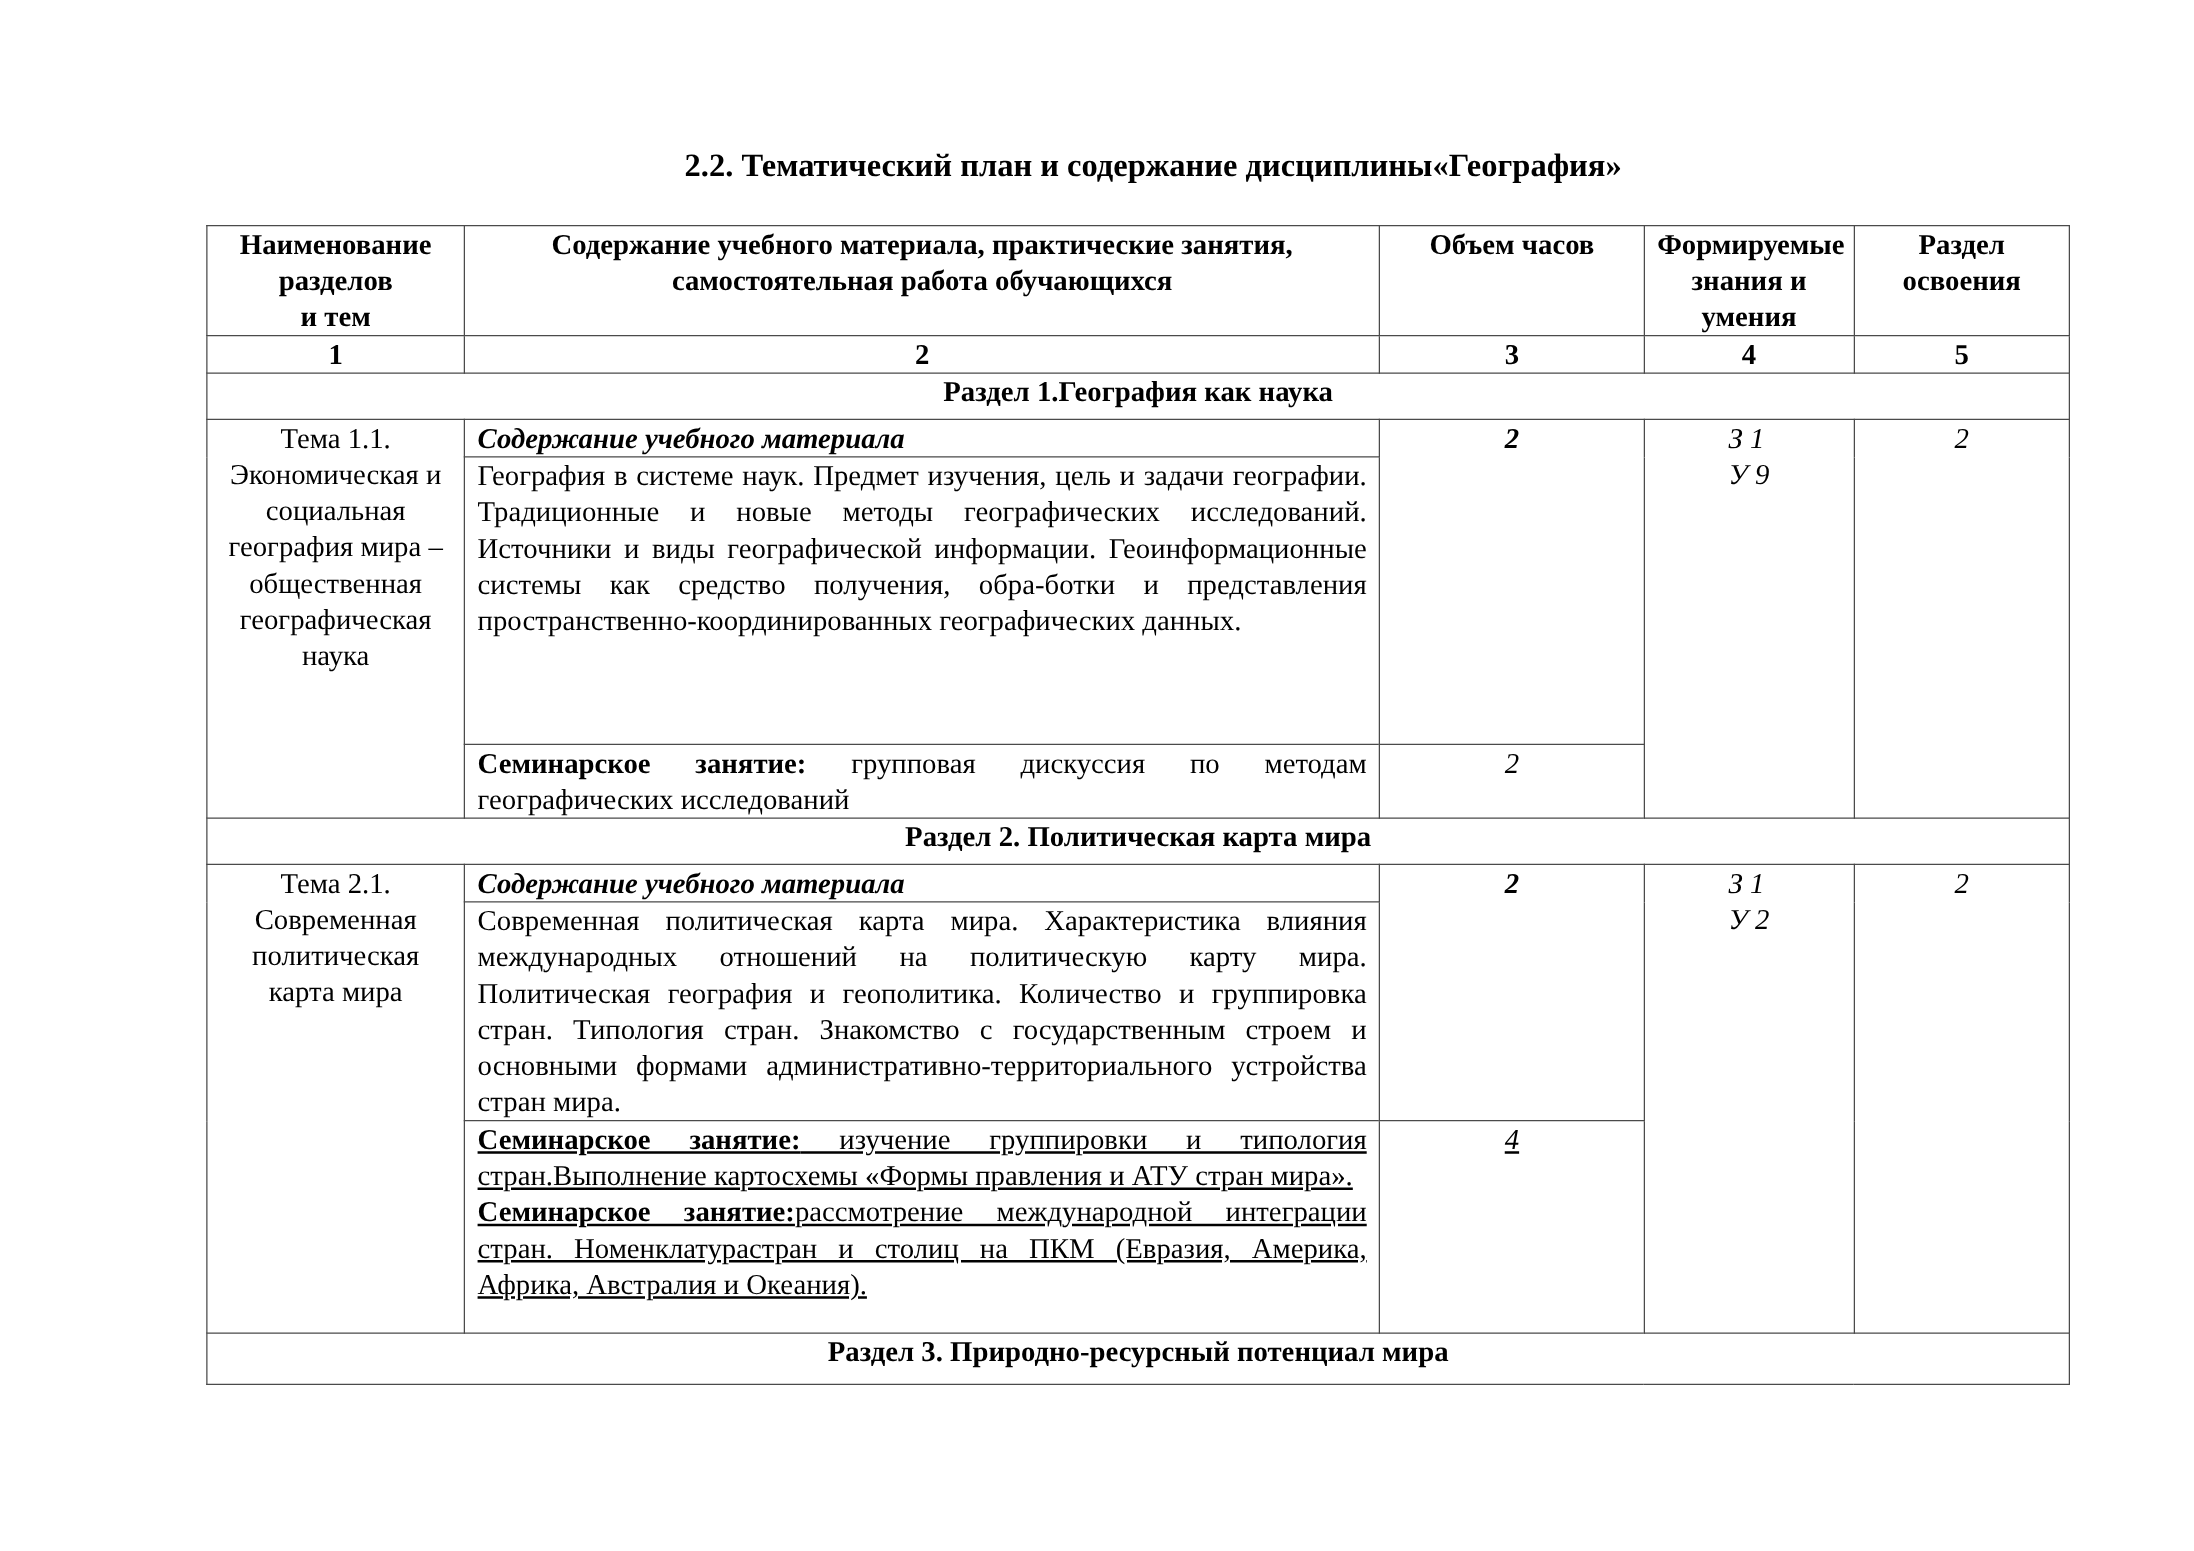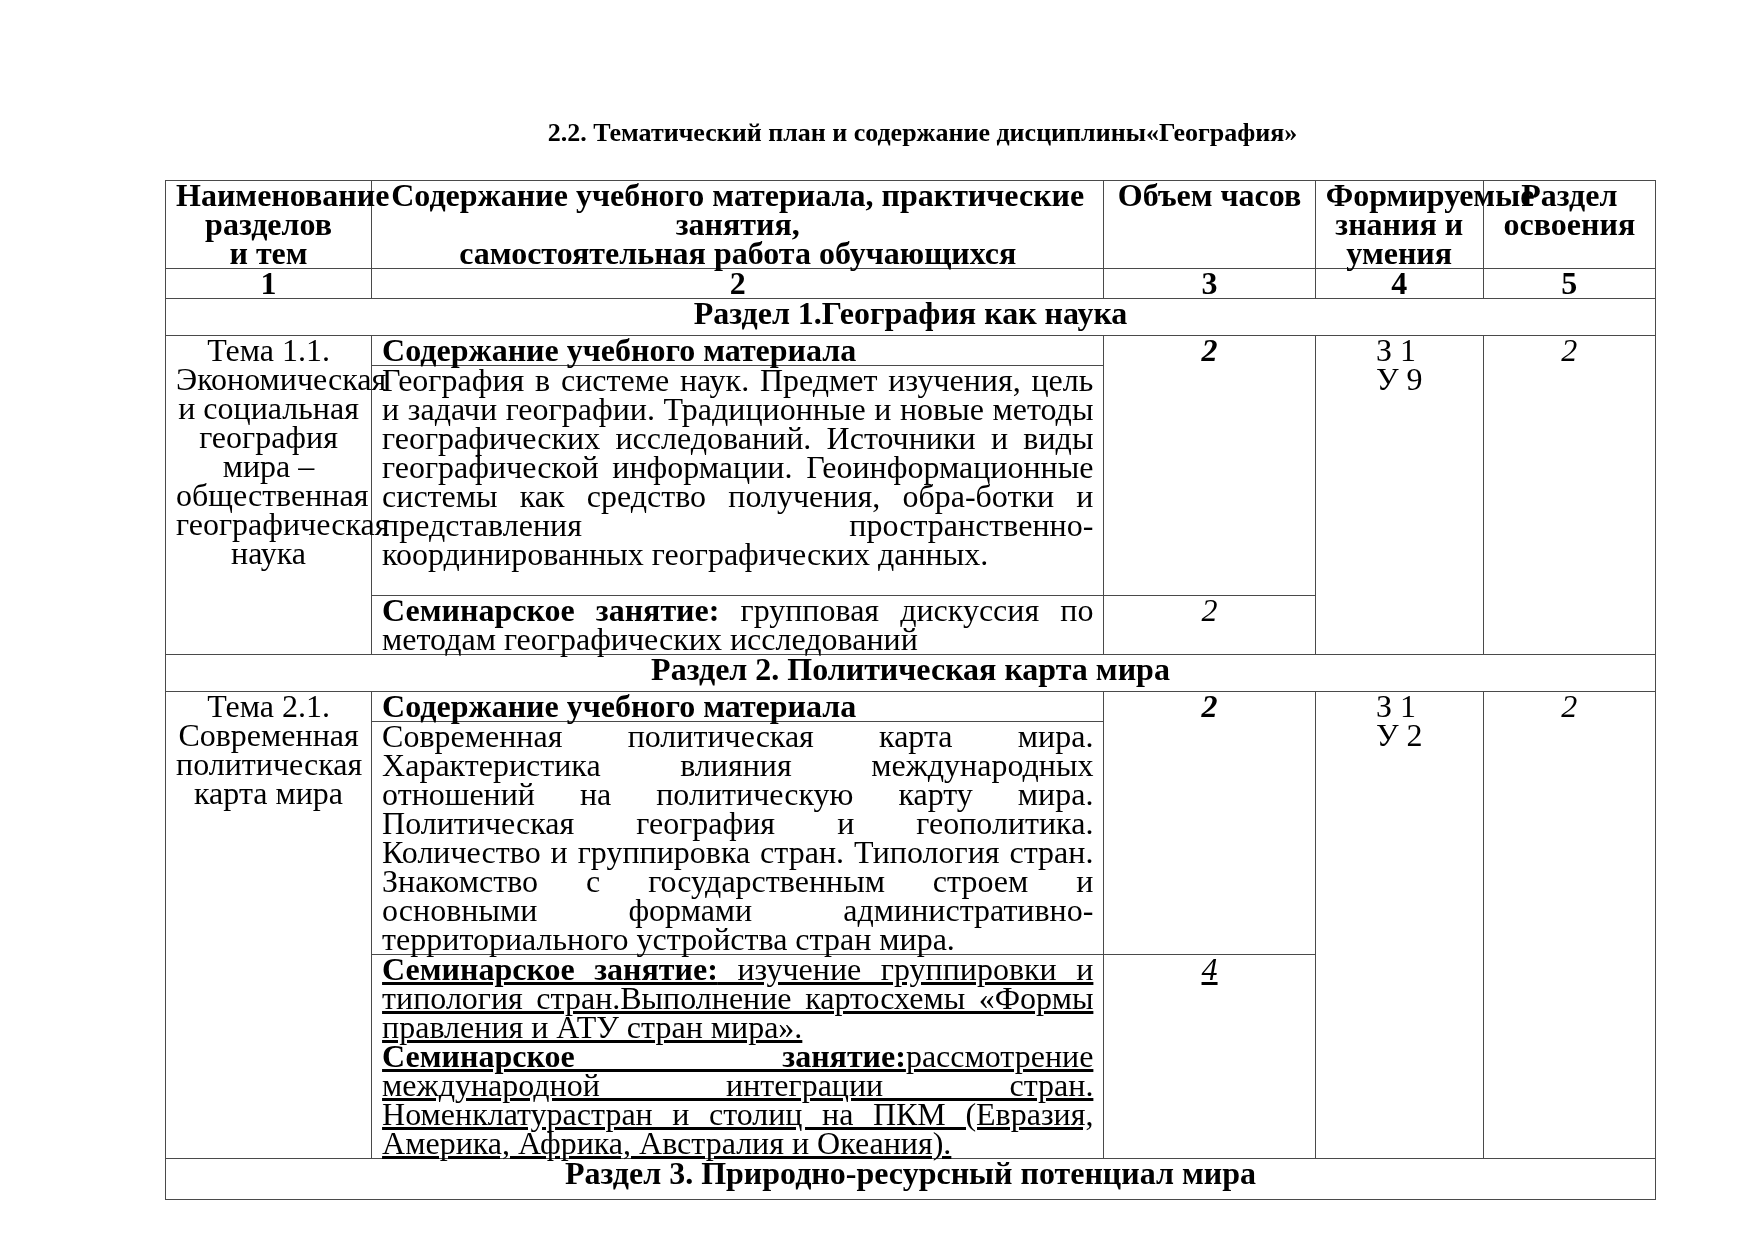--- a/index.html
+++ b/index.html
@@ -25,21 +25,21 @@
       font-size: 26px;
       letter-spacing: 0px;
     }
     table.plan {
       position: absolute;
       left: 165px;
       top: 180px;
       border-collapse: collapse;
       table-layout: fixed;
       width: 1491px;
-      font-size: 32px;
+      font-size: 23px;
       line-height: 29px;
     }
     table.plan td, table.plan th {
       border: 1.6px solid #4a4a4a;
       padding: 0 10px;
       vertical-align: top;
     }
     .c1 { width: 195px; }
     .c2 { width: 693px; }
     .c3 { width: 200px; }
@@ -62,38 +62,39 @@
     }
     td.section.last { height: 40px; }
     td.topic {
       text-align: center;
       font-weight: normal;
       padding: 0 4px;
     }
     td.content-head {
       font-weight: bold;
       height: 28px;
+      font-style: italic;
     }
     td.content {
       text-align: justify;
       text-align-last: left;
     }
     td.center-italic {
       text-align: center;
       vertical-align: middle;
       font-style: italic;
     }
     td.center-italic.boldish { font-weight: bold; }
     .b { font-weight: bold; }
     .row-main1 { height: 230px; }
     .row-sem1 { height: 58px; }
     .row-main2 { height: 170px; }
     .row-sem2 { height: 170px; text-decoration: underline; }
     .competency-line { display: block; }
-    .comp { text-align: center; vertical-align: middle; }
+    .comp { text-align: center; vertical-align: middle; font-style: italic; }
     .comp-inner { display: inline-block; text-align: left; }
   </style>
 </head>
 <body>
 
 <div class="page-title">2.2. Тематический план и содержание дисциплины«География»</div>
 
 <table class="plan">
   <colgroup>
     <col class="c1">

